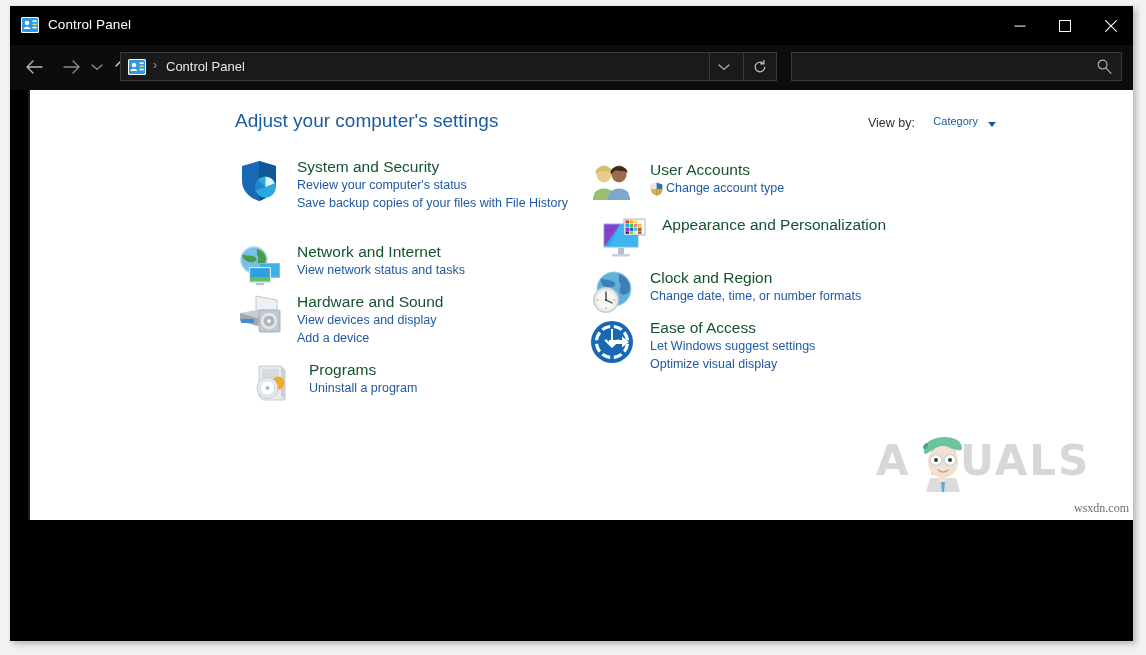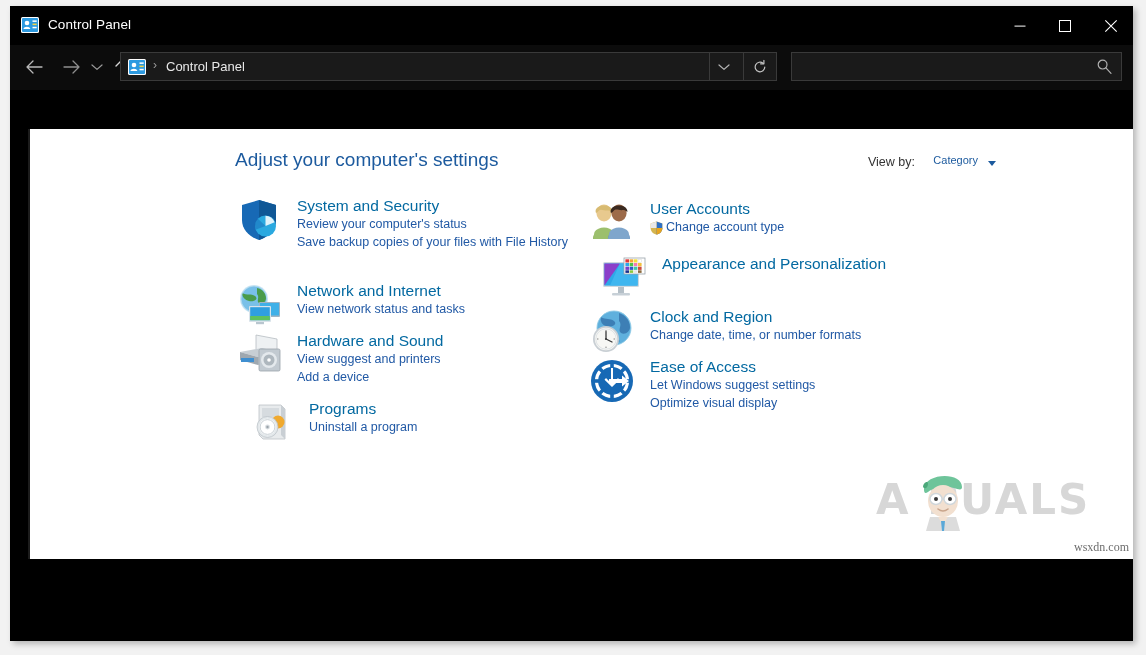--- a/index.html
+++ b/index.html
@@ -122,21 +122,20 @@
   
   .content {
     position: absolute;
     left: 18px; top: 84px;
     width: 1105px;
     height: 430px;
     background: #ffffff;
     border-left: 2px solid #1c1c1c;
     box-sizing: border-box;
     overflow: hidden;
-    margin-top: 39px;
   }
   .content::before {
     content:"";
     position:absolute; left:-2px; top:0; width:2px; height: 40px;
     background: #5a1630;
   }
 
   .page-title {
     position: absolute;
     left: 205px; top: 20px;
@@ -176,21 +175,21 @@
 
   .category { position: relative; }
   .cat-icon {
     position: absolute;
     left: 0; top: 0;
     width: 48px; height: 48px;
   }
   .cat-body { margin-left: 62px; }
   .cat-title {
     font-size: 15.5px;
-    color: #0369a1;
+    color: #14532d;
     line-height: 20px;
     white-space: nowrap;
     cursor: pointer;
     display: inline-block;
   }
   .cat-link {
     display: block;
     font-size: 12.5px;
     color: #2159a5;
     line-height: 17.5px;
@@ -386,21 +385,21 @@
               <path d="M23 26 L44 21 L44 29 L23 34 Z" fill="#b6bec6"></path>
               <rect x="6" y="27" width="13" height="4" fill="#3f8fd0"></rect>
               <rect x="24" y="18" width="21" height="22" rx="1.5" fill="#c2cad1" stroke="#99a2aa" stroke-width="0.8"></rect>
               <circle cx="34" cy="29" r="8" fill="#e4e9ed"></circle>
               <circle cx="34" cy="29" r="5.5" fill="#aeb7be"></circle>
               <circle cx="34" cy="29" r="1.8" fill="#ffffff"></circle>
             </svg>
           </span>
           <div class="cat-body">
             <span class="cat-title">Hardware and Sound</span>
-            <span class="cat-link">View suggest and printers</span>
+            <span class="cat-link">View devices and display</span>
             <span class="cat-link">Add a device</span>
           </div>
         </div>
 
         <div class="category" style="position:absolute; left:12px; top:270px; width:340px;">
           <span class="cat-icon">
             <svg width="48" height="48" viewBox="0 0 48 48">
               <path d="M12 6 L34 6 L38 10 L38 40 L16 40 L12 36 Z" fill="#e8ebed" stroke="#bcc2c7" stroke-width="0.8"></path>
               <path d="M34 6 L38 10 L38 40 L34 36 Z" fill="#c9cfd4"></path>
               <rect x="15" y="9" width="17" height="9" fill="#d6dbdf"></rect>

